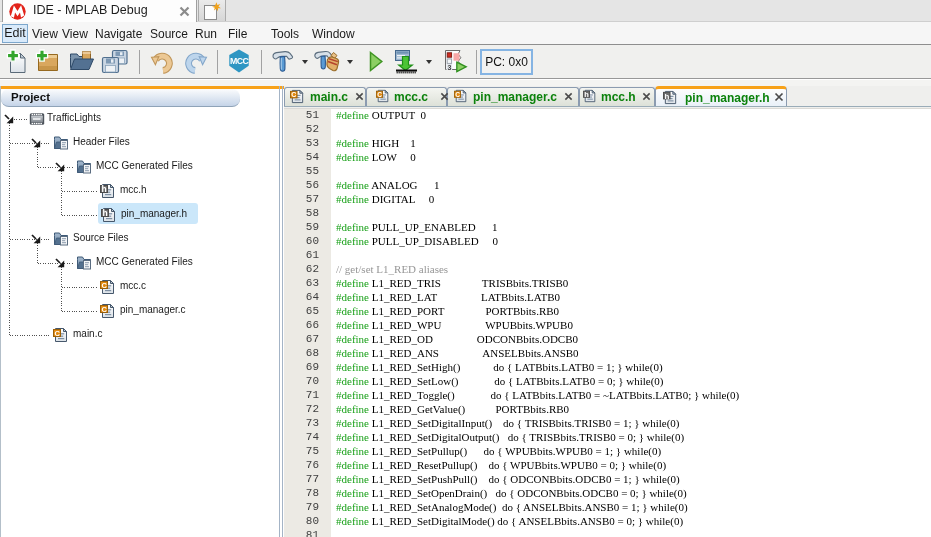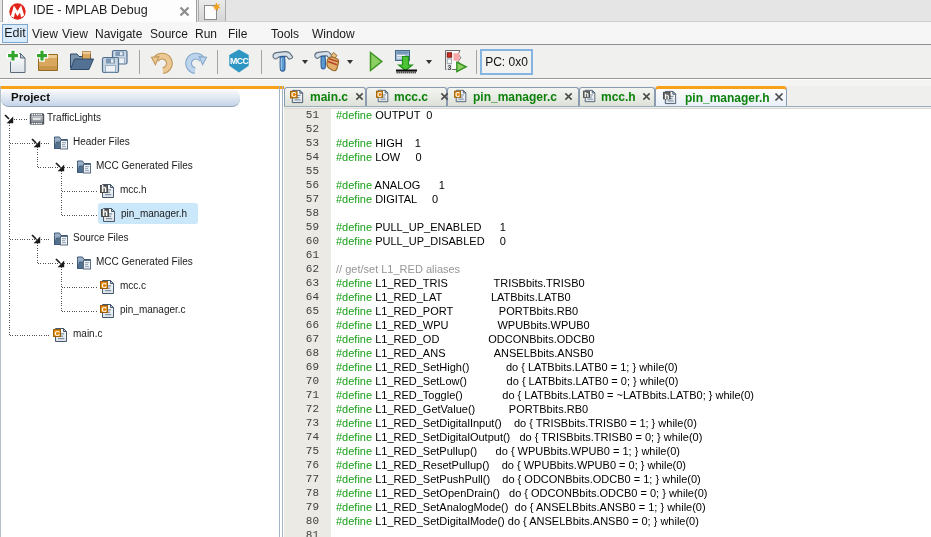--- a/index.html
+++ b/index.html
@@ -43,21 +43,21 @@
 
 #editor { left:284px; top:86px; width:647px; height:451px; background:#fff; }
 #tabbar { left:0; top:0; width:647px; height:23px; background:#efefed; }
 #tabbar .bline { position:absolute; left:0; top:20px; width:647px; height:1px; background:#9aacb8; } #tabbar .bline2 { position:absolute; left:0; top:22px; width:647px; height:1px; background:#dbdad6; }
 .etab { position:absolute; top:1px; height:19px; background:linear-gradient(#f4f5f1,#dde1d8); border:1px solid #8b9bb0; border-bottom:none; border-radius:3px 3px 0 0; }
 .etab .lbl { position:absolute; top:2px; font-weight:bold; font-size:12px; color:#0c820c; white-space:nowrap; }
 #atab { position:absolute; top:0; height:20px; background:linear-gradient(#fdfdfd,#e9f0f8); border:1px solid #8b9bb0; border-bottom:none; border-radius:4px 4px 0 0; border-top:3px solid #f7a118; }
 #atab .lbl { position:absolute; top:2px; font-weight:bold; font-size:12px; color:#0c820c; white-space:nowrap; }
 #gutter { left:0; top:23px; width:47px; height:428px; background:#eceae4; }
 #gutnum { position:absolute; left:0; top:21.5px; width:35px; text-align:right; white-space:pre; font-family:"Liberation Mono",monospace; font-size:11px; line-height:14px; color:#3e3e3e; }
-#code { position:absolute; left:52px; top:21.5px; font-family:Liberation Sans, sans-serif; font-size:11px; line-height:14px; color:#000; white-space:pre; }
+#code { position:absolute; left:52px; top:21.5px; font-family:Liberation Serif, serif; font-size:11px; line-height:14px; color:#000; white-space:pre; }
 #code .g { color:#18a018; }
 #code .c { color:#969696; }
 </style>
 </head>
 <body>
 <svg width="0" height="0" style="position:absolute">
 <defs>
 <linearGradient id="gchip" x1="0" y1="0" x2="0" y2="1">
  <stop offset="0" stop-color="#c9cdd2"></stop>
         <stop offset="1" stop-color="#82888f"></stop>

